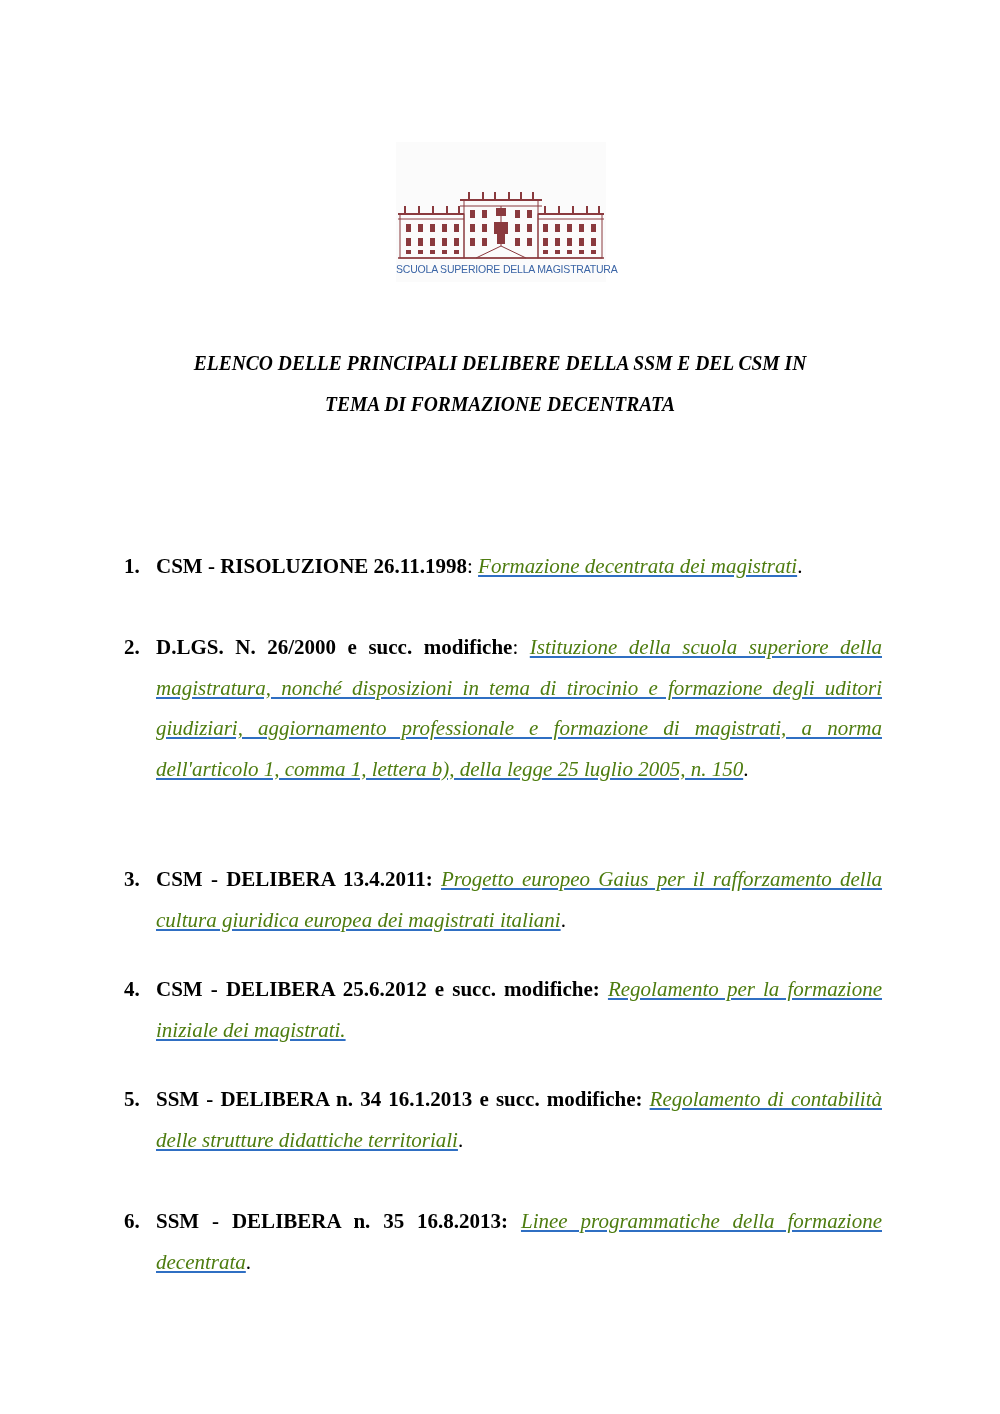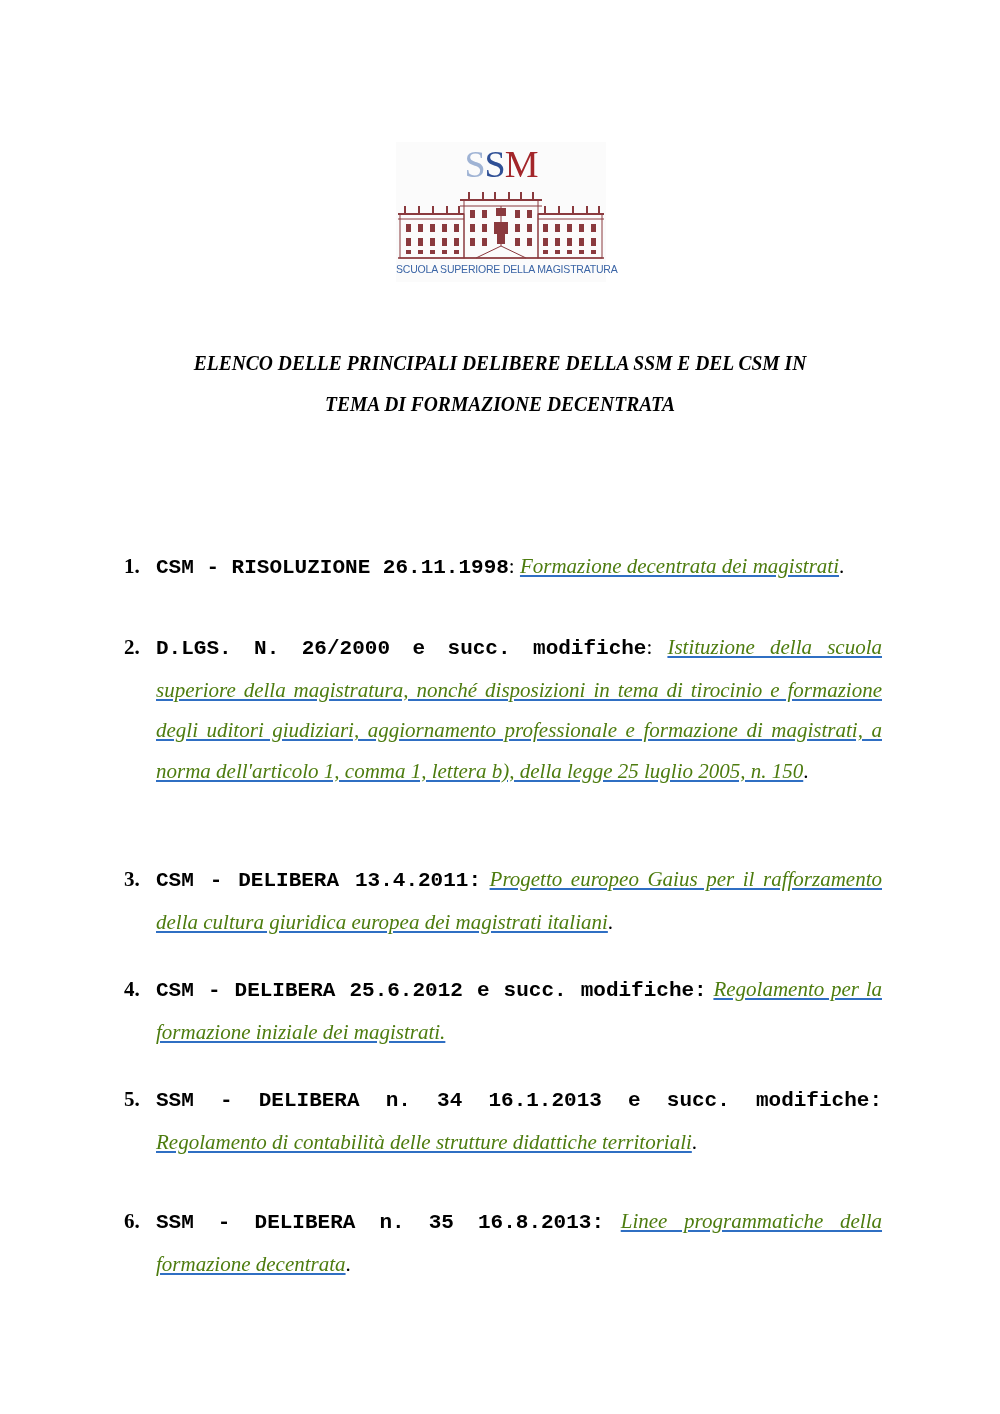--- a/index.html
+++ b/index.html
@@ -89,38 +89,34 @@
       top: 0;
       font-weight: bold;
     }
     .item .body {
       margin-left: 36px;
       text-align: justify;
       text-align-last: left;
     }
     .item .ref {
       font-weight: bold;
-      font-family: Liberation Mono, monospace;
     }
     .item .link {
       color: #4d7c0f;
       font-style: italic;
       text-decoration: underline;
       text-decoration-color: #2f6fc3;
       cursor: pointer;
     }
     .item .tail { color: #000; }
   </style>
 </head>
 <body>
 
 <div class="logo">
-  <div class="logo-ssm">
-    <span class="s1">S</span><span class="s2">S</span><span class="m">M</span>
-  </div>
   <svg class="logo-building" viewBox="0 0 206 74">
     <g fill="none" stroke="#8a3a3e" stroke-width="1">
 
       <rect x="66" y="14" width="74" height="58"></rect>
       <line x1="62" y1="14" x2="144" y2="14" stroke-width="2"></line>
       <line x1="62" y1="20" x2="144" y2="20"></line>
 
       <rect x="2" y="28" width="64" height="44"></rect>
       <rect x="140" y="28" width="64" height="44"></rect>
       <line x1="0" y1="28" x2="66" y2="28" stroke-width="2"></line>

